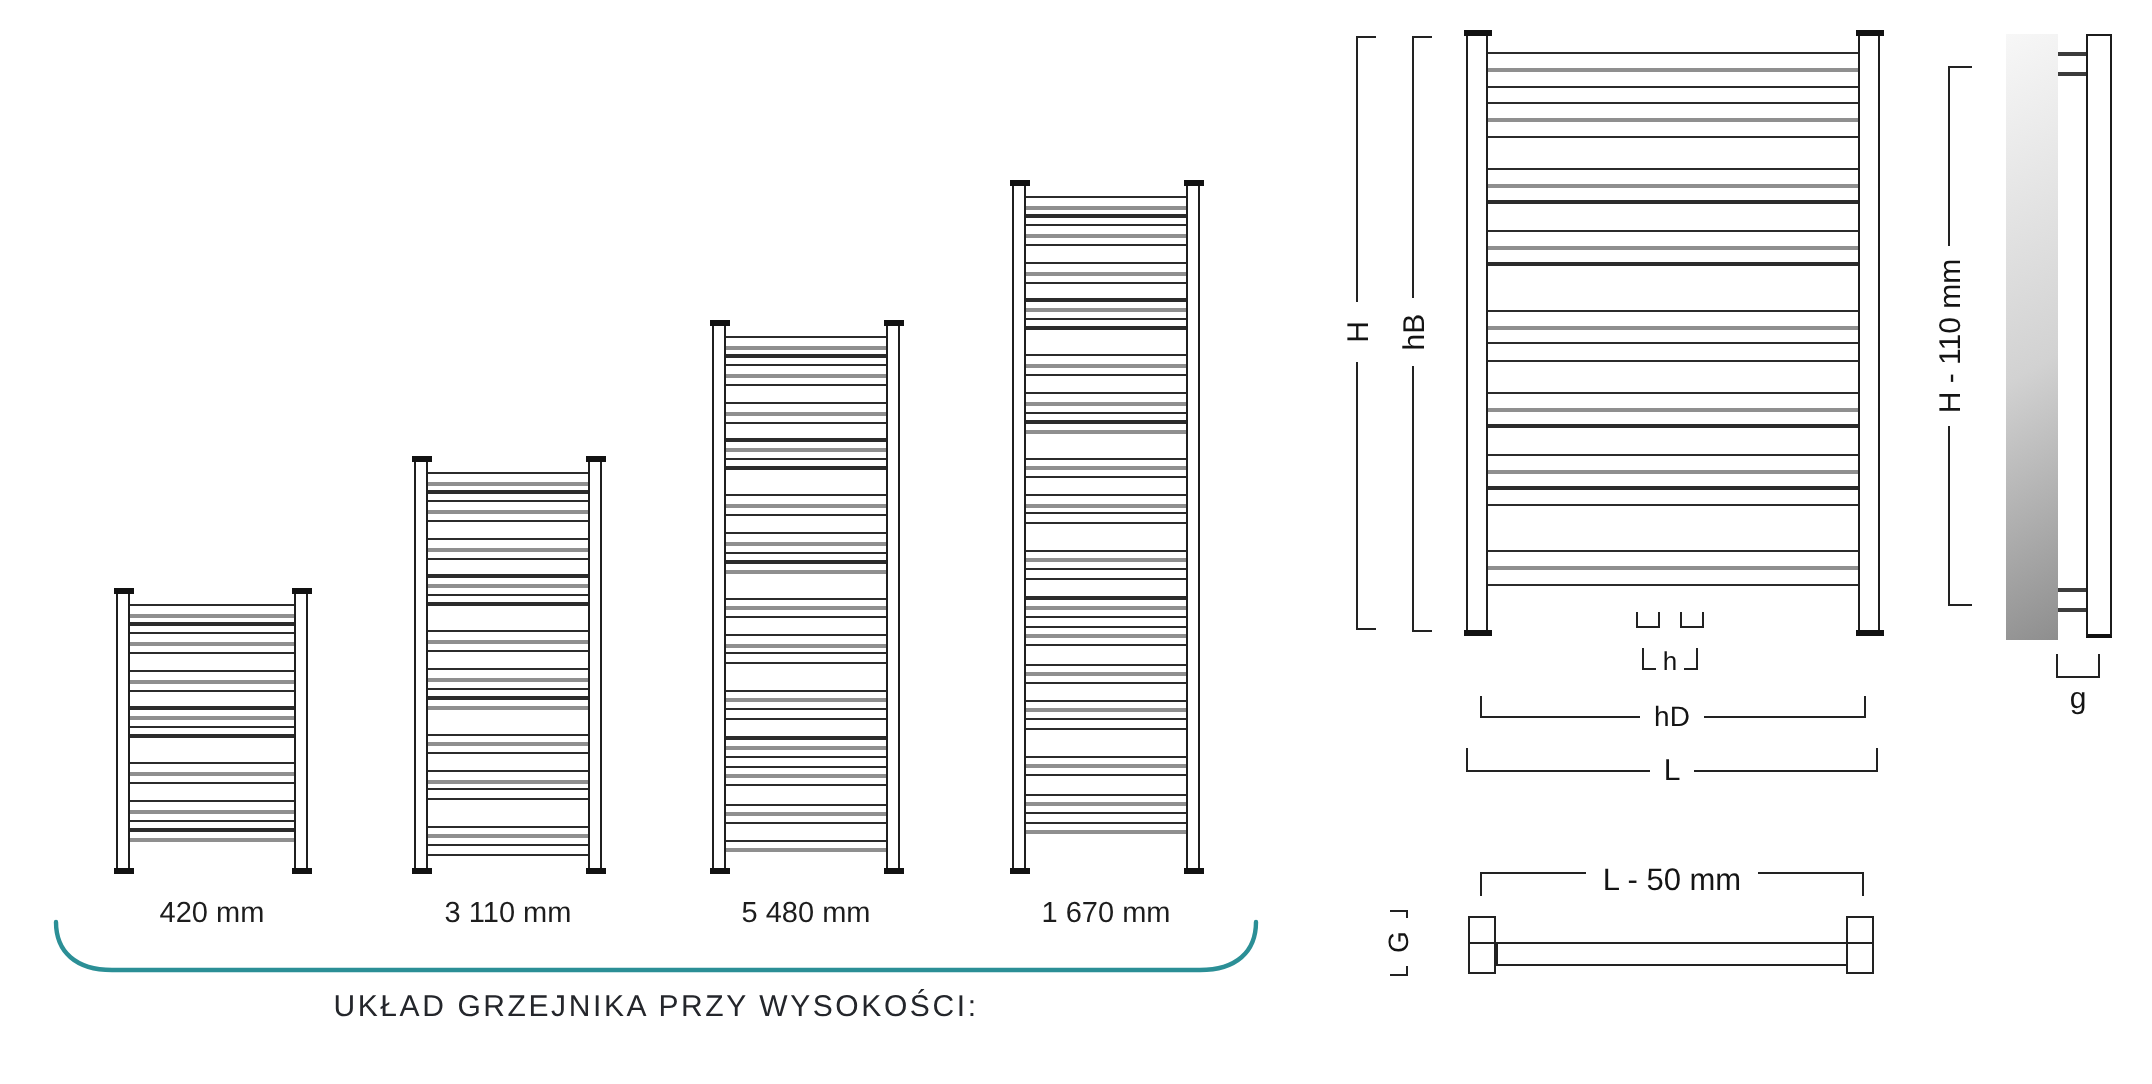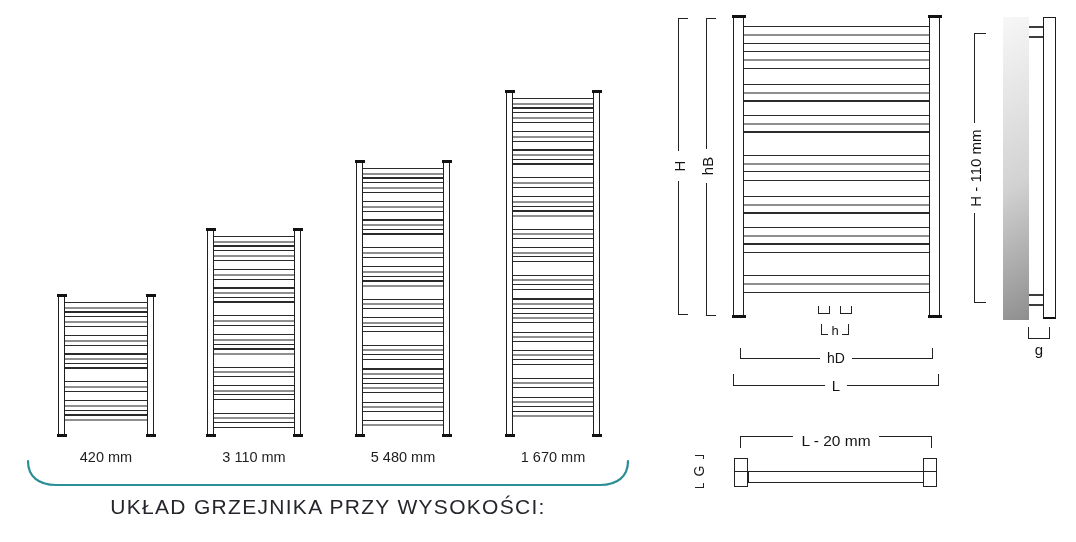--- a/index.html
+++ b/index.html
@@ -20,21 +20,21 @@
   .cap.tl{left:-1.5px;top:-2px}.cap.tr{right:-1.5px;top:-2px}
   .cap.bl{left:-1.5px;bottom:-2px}.cap.br{right:-1.5px;bottom:-2px}
   .rungs{position:absolute;left:7px;right:7px;top:6px;bottom:6px;overflow:hidden;}
   .radiator.big .rungs{left:11px;right:11px;top:9px;bottom:8px;}
   .rung{position:absolute;left:0;right:0;height:1.3px;background:#2b2b2b;}
   .rung.soft{height:2.1px;background:#8f8f8f;}
 
   
   .rad-label{position:absolute;top:449px;width:130px;text-align:center;font-size:14.5px;color:#1d1d1d;}
   .caption{position:absolute;left:28px;top:495px;width:600px;text-align:center;
-           font-size:21px;letter-spacing:1.3px;font-weight:500;color:#24262b;}
+           font-size:15px;letter-spacing:1.3px;font-weight:500;color:#24262b;}
 
   
   .dim{position:absolute;border:1.4px solid #222;}
   .dim.vleft{border-right:none;}   
   .dim.vright{border-left:none;}   
   .dim.ushape{border-top:none;}    
   .dim.nshape{border-bottom:none;} 
   .dlab{position:absolute;background:#fff;display:flex;align-items:center;justify-content:center;
         font-size:14px;color:#141414;white-space:nowrap;line-height:1;}
   .dlab.rot{transform:rotate(-90deg);}
@@ -329,21 +329,21 @@
     <div class="bracket-box" style="top:26px"></div>
     <div class="bracket-box" style="top:294px"></div>
 
     <div class="dim vleft" style="left:974px;top:33px;width:12px;height:270px"></div>
     <div class="dlab rot" style="left:930px;top:158px;width:90px;height:20px;font-size:15px">H - 110 mm</div>
 
     <div class="dim ushape" style="left:1028px;top:327px;width:22px;height:12px"></div>
     <div class="dlab" style="left:1031px;top:341px;width:16px;height:16px;font-size:15px">g</div>
 
     <div class="dim nshape" style="left:740px;top:436px;width:192px;height:12px"></div>
-    <div class="dlab" style="left:793px;top:432px;width:86px;height:18px;font-size:15.5px">L - 20 mm</div>
+    <div class="dlab" style="left:793px;top:432px;width:86px;height:18px;font-size:15.5px">L - 50 mm</div>
 
     <div class="tv-bar"></div>
     <div class="tv-block" style="left:734px">
       <div class="tv-split"></div>
     </div>
     <div class="tv-block" style="left:923px">
       <div class="tv-split"></div>
     </div>
 
     <div class="dim vright" style="left:695px;top:455px;width:9px;height:33px"></div>

